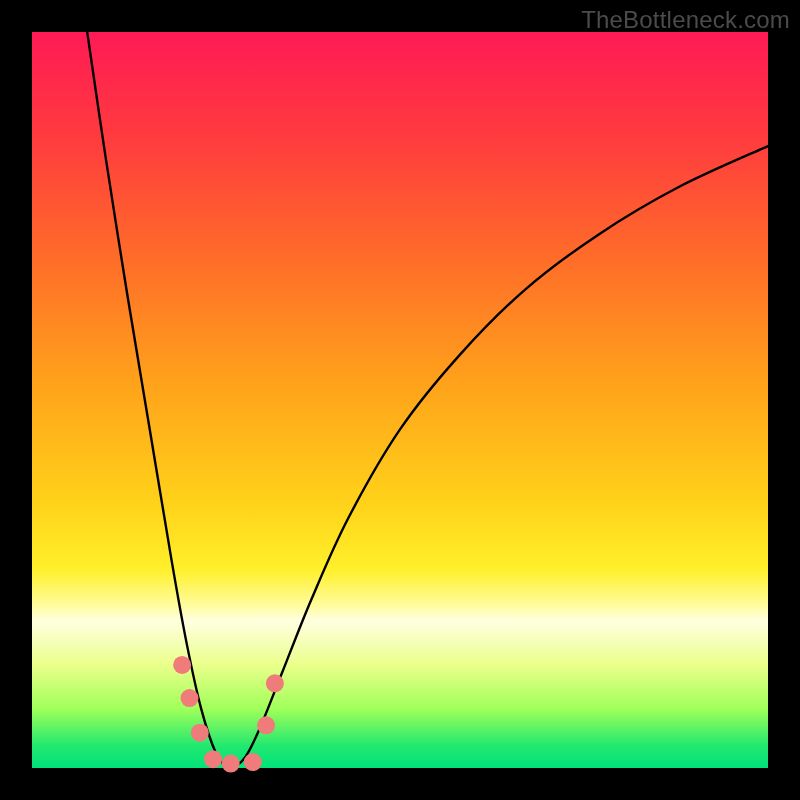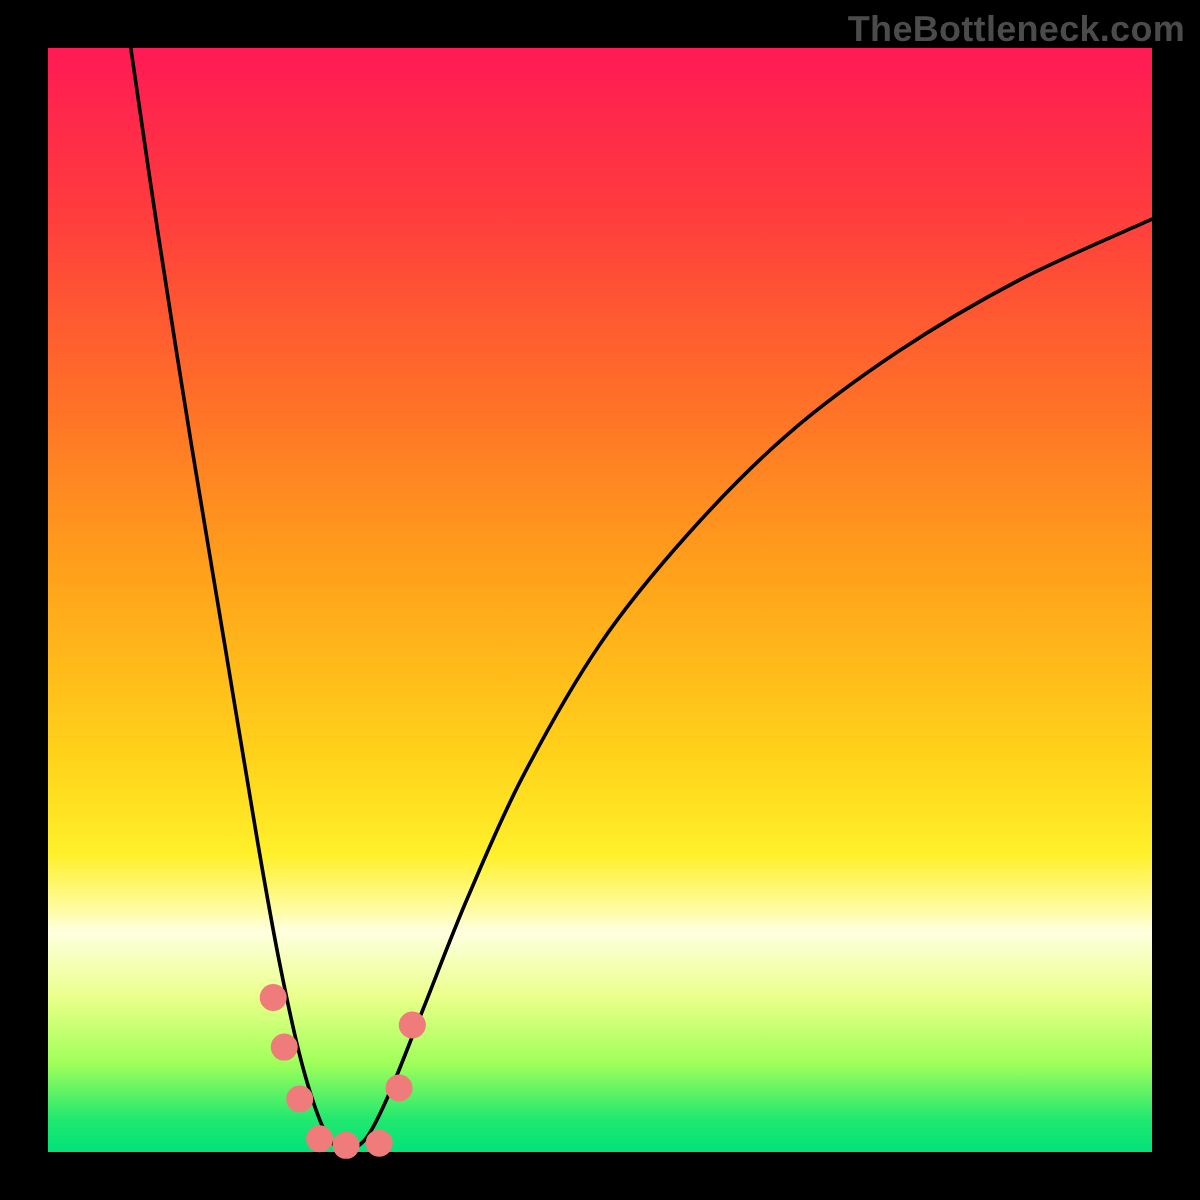--- a/index.html
+++ b/index.html
@@ -26,21 +26,21 @@
     width: 736px;
     height: 736px;
     
   }
   .watermark {
     position: absolute;
     top: 6px;
     right: 10px;
     color: #4b4b4b;
     font-size: 24px;
-    font-weight: 700;
+    font-weight: 400;
     letter-spacing: 0.2px;
     user-select: none;
   }
   svg.curve {
     position: absolute;
     left: 0;
     top: 0;
     width: 736px;
     height: 736px;
     overflow: visible;

